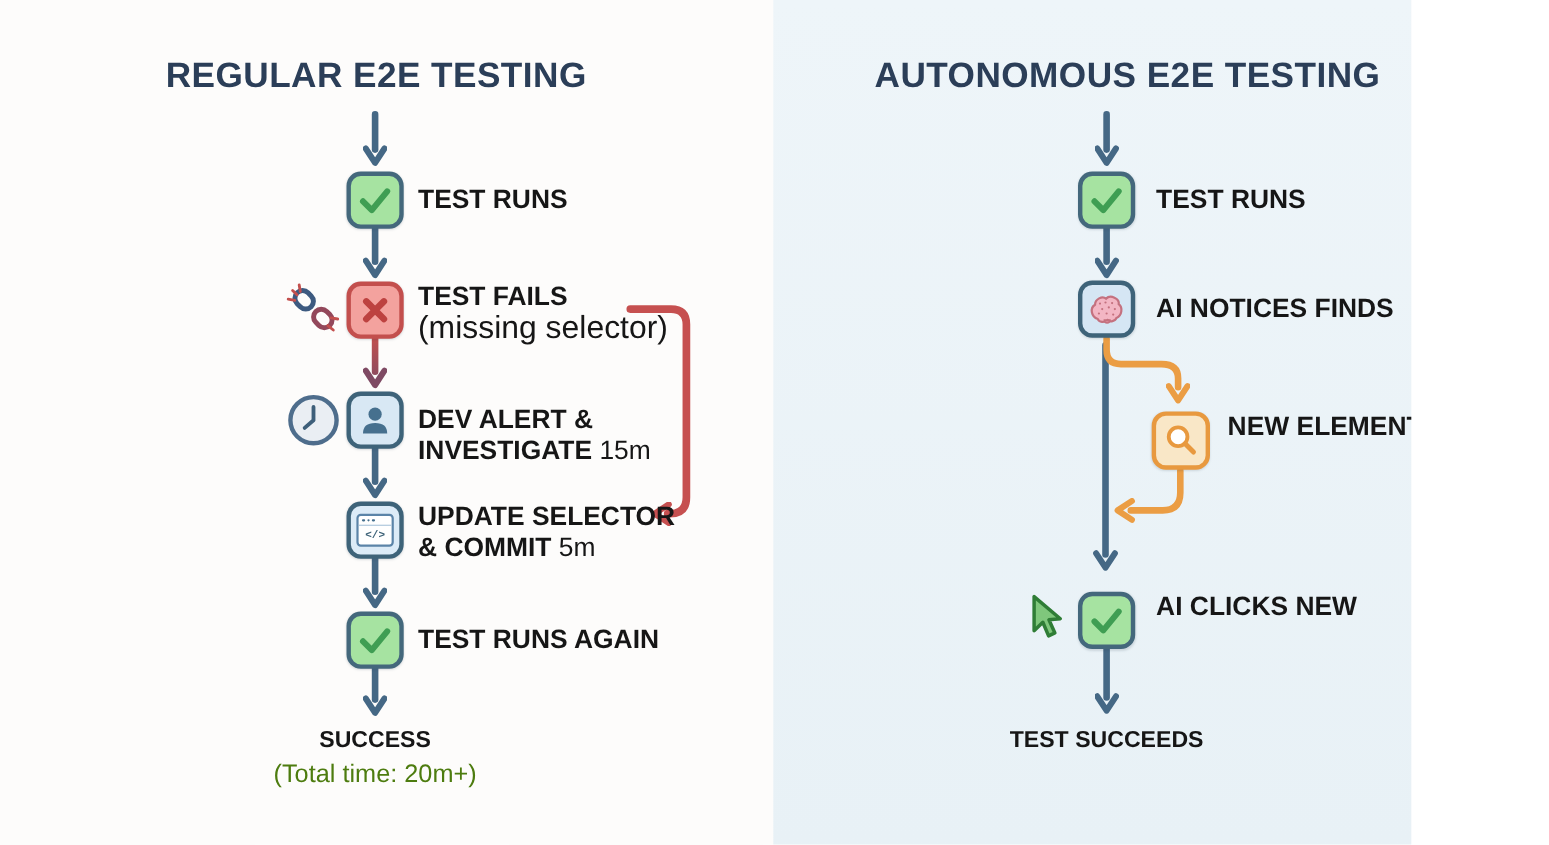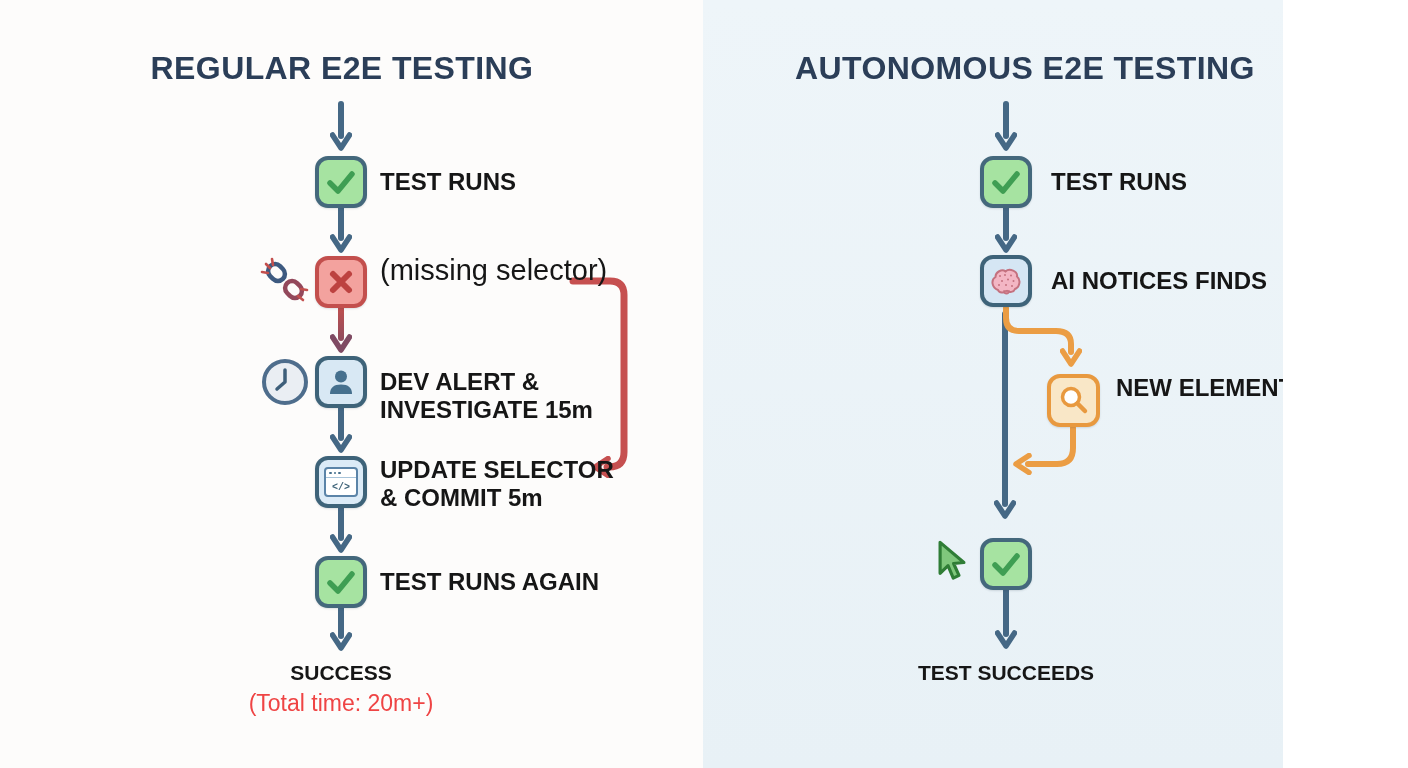--- a/index.html
+++ b/index.html
@@ -26,29 +26,29 @@
     box-shadow:0 1px 2px rgba(40,60,80,0.15);
   }
   .green{background:#a6e3a1;border-color:#44687c;}
   .red{background:#f3a29e;border-color:#c34f4d;}
   .blue{background:#d8e8f4;border-color:#3e6379;}
   .orange{background:#f9e7c7;border-color:#e8993f;}
   .label{
     position:absolute;font-size:24px;font-weight:700;color:#161616;
     line-height:28px;white-space:nowrap;
   }
-  .label .thin{font-weight:700;}
+  .label .thin{font-weight:400;}
   .sub{font-size:29px;font-weight:400;}
   .endcap{
     position:absolute;width:400px;text-align:center;
     font-size:21px;font-weight:700;color:#161616;white-space:nowrap;
   }
   .endcap-sub{
     position:absolute;width:400px;text-align:center;
-    font-size:23px;font-weight:400;color:#ef4444;white-space:nowrap;
+    font-size:23px;font-weight:400;color:#4d7c0f;white-space:nowrap;
   }
   .clock{
     position:absolute;width:46px;height:46px;box-sizing:border-box;
     border-radius:50%;border:4px solid #4e6d8c;background:#eaeef3;
   }
   .code-window{
     width:34px;height:30px;box-sizing:border-box;background:#ffffff;
     border:2px solid #5b84a8;border-radius:4px;overflow:hidden;
   }
   .code-head{height:8px;border-bottom:1.5px solid #a8c4da;display:flex;align-items:center;gap:2px;padding-left:3px;}
@@ -123,20 +123,21 @@
       <line x1="39" y1="41" x2="44" y2="45"></line>
         <line x1="42" y1="34" x2="48" y2="35"></line>
     </g>
   </svg>
   <div class="iconbox red" style="left:315px;top:256px;">
     <svg width="36" height="36" viewBox="0 0 36 36">
       <path d="M10,10 L26,26 M26,10 L10,26" fill="none" stroke="#bd4240" stroke-width="6" stroke-linecap="round"></path>
     </svg>
   </div>
   <div class="label" style="left:380px;top:256px;">
+    <div>TEST FAILS</div>
     <div class="sub">(missing selector)</div>
   </div>
 
   <div class="clock" style="left:262px;top:359px;">
     <svg width="38" height="38" viewBox="0 0 38 38">
       <path d="M19,19 L19,7 M19,19 L11,26" fill="none" stroke="#3e5f7a" stroke-width="3.5" stroke-linecap="round"></path>
     </svg>
   </div>
   <div class="iconbox blue" style="left:315px;top:356px;">
     <svg width="36" height="36" viewBox="0 0 36 36">
@@ -214,16 +215,17 @@
 
   <svg class="icon-abs" style="left:936px;top:540px;" width="32" height="46" viewBox="0 0 20 29">
     <path d="M2.5 1.5 L2.5 21 L7.5 16.2 L10.8 24 L14.4 22.3 L11 14.8 L17.5 14.2 Z" fill="#7fc77c" stroke="#2f7d36" stroke-width="2" stroke-linejoin="round"></path>
   </svg>
   <div class="iconbox green" style="left:980px;top:538px;">
     <svg width="36" height="36" viewBox="0 0 36 36">
       <path d="M7,19 L15,27 L29,10" fill="none" stroke="#3f9e53" stroke-width="5.5" stroke-linecap="round" stroke-linejoin="round"></path>
     </svg>
   </div>
   <div class="label" style="left:1051px;top:538px;">
+    <div>AI CLICKS NEW</div>
   </div>
 
   <div class="endcap" style="left:806px;top:661px;">TEST SUCCEEDS</div>
 </div>
 
 </body></html>

